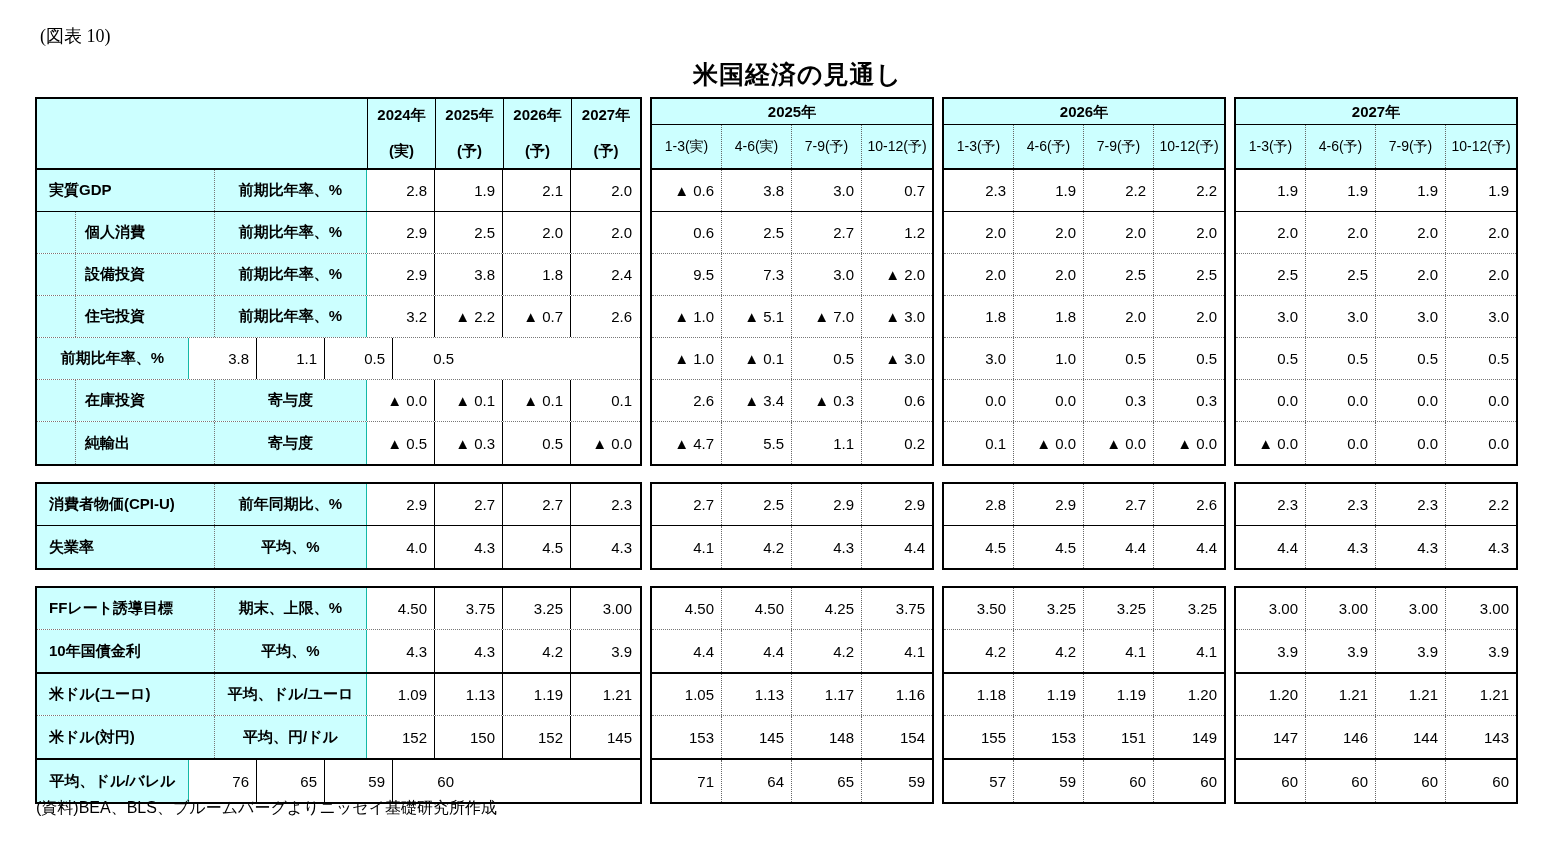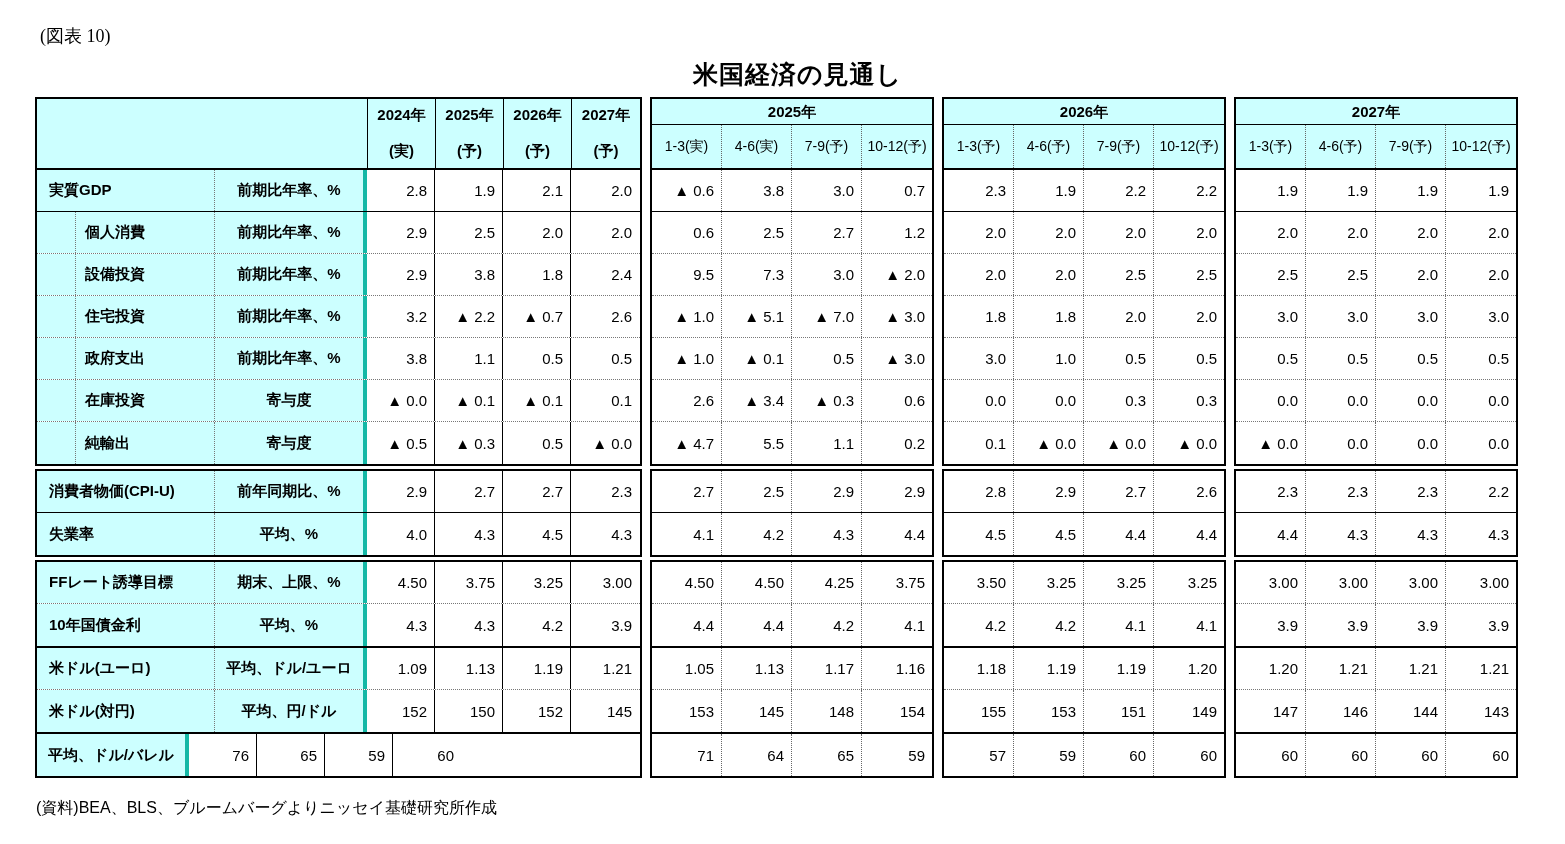--- a/index.html
+++ b/index.html
@@ -23,30 +23,30 @@
   .qhead{height:73px;border:2px solid #000;background:#CCFFFF}
   .yrow{height:26px;line-height:25px;border-bottom:1px solid #000;text-align:center;
         font-weight:bold;font-size:15px}
   .qrow{display:flex;height:43px}
   .qcell{width:70px;border-right:1px dotted #666;display:flex;flex-direction:row;
          align-items:center;justify-content:center;font-weight:normal;font-size:14px;
          line-height:1.3}
   .qcell.last{border-right:none}
 
   
-  .grp{border:2px solid #000;margin-top:3px;background:#fff}
+  .grp{border:2px solid #000;margin-top:16px;background:#fff}
   .grp.attach{margin-top:-2px}
   .row{display:flex;height:42px;border-bottom:1px dotted #777}
   .row.sep-solid{border-bottom:1px solid #000}
   .row.lastrow{border-bottom:none}
   .cell{display:flex;align-items:center}
   .lab{width:178px;background:#CCFFFF;border-right:1px dotted #777;
        font-weight:bold;font-size:15px;padding-left:12px;white-space:nowrap}
   .strip{width:27px;align-self:stretch;border-right:1px dotted #777;margin-right:9px;flex:none}
-  .unit{width:152px;background:#CCFFFF;border-right:4px solid #14b8a6;
+  .unit{width:152px;background:#CCFFFF;border-right:1px solid #14b8a6;
         justify-content:center;font-weight:bold;font-size:15px;white-space:nowrap}
   .val{width:68px;border-right:1px solid #000;justify-content:flex-end;
        padding-right:7px;font-size:15px;white-space:nowrap}
   .val.last{border-right:none}
   .qval{width:70px;border-right:1px dotted #666;justify-content:flex-end;
         padding-right:7px;font-size:15px;white-space:nowrap}
   .qval.last{border-right:none}
 
   .source{position:absolute;left:36px;top:798px;font-size:16px}
 </style>
@@ -115,24 +115,20 @@
               <div class="strip"></div>
               <div class="labtxt">住宅投資</div>
             </div>
             <div class="cell unit">前期比年率、%</div>
             <div class="cell val">3.2</div>
             <div class="cell val">▲ 2.2</div>
             <div class="cell val">▲ 0.7</div>
             <div class="cell val last">2.6</div>
           </div>
           <div class="row sep-dotted">
-            <div class="cell lab">
-              <div class="strip"></div>
-              <div class="labtxt">政府支出</div>
-            </div>
             <div class="cell unit">前期比年率、%</div>
             <div class="cell val">3.8</div>
             <div class="cell val">1.1</div>
             <div class="cell val">0.5</div>
             <div class="cell val last">0.5</div>
           </div>
           <div class="row sep-dotted">
             <div class="cell lab">
               <div class="strip"></div>
               <div class="labtxt">在庫投資</div>

